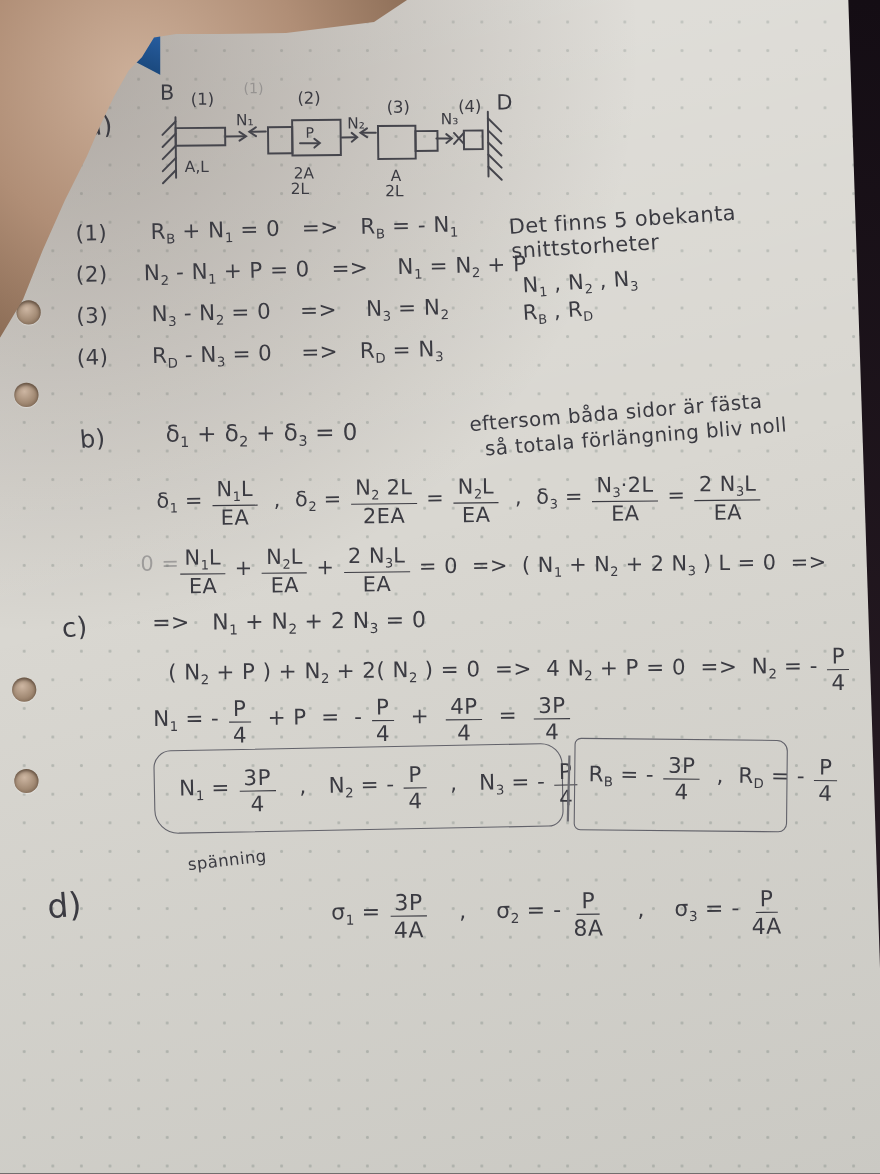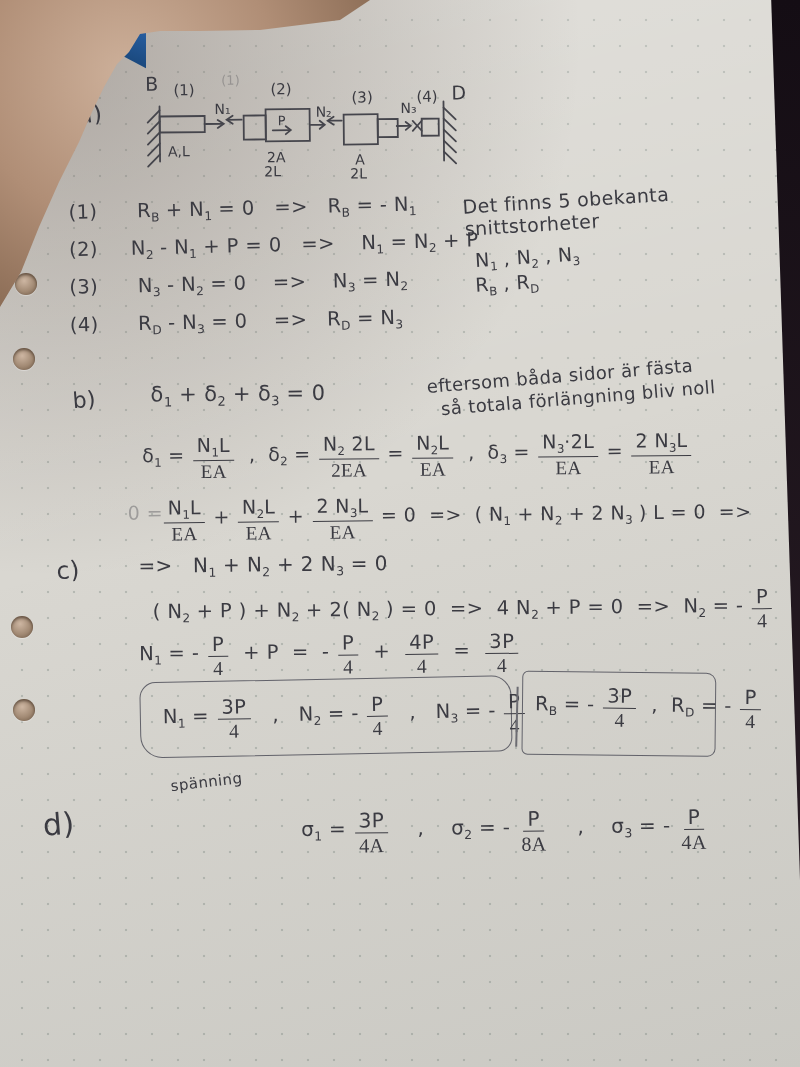--- a/index.html
+++ b/index.html
@@ -42,21 +42,21 @@
     position:absolute;width:22px;height:22px;border-radius:50%;z-index:4;
     background:radial-gradient(circle at 42% 36%, #cdb6a2 0%, #a28a74 55%, #6e5845 100%);
     box-shadow:inset 0 2px 3px rgba(40,25,15,.55), 0 1px 1px rgba(255,255,255,.35);
   }
 
   .content{position:absolute;inset:0;z-index:3;transform:rotate(-0.6deg);color:#3b3b42;}
   .hw{position:absolute;white-space:pre;color:#3b3b42;letter-spacing:.4px;line-height:1.15;}
   sub{font-size:.62em;vertical-align:-.38em;letter-spacing:0;}
   .frac{display:inline-flex;flex-direction:column;align-items:center;vertical-align:middle;margin:0 2px;transform:translateY(3px);}
   .frac .num{display:block;line-height:1.1;padding:0 4px 1px;border-bottom:1.7px solid #3b3b42;}
-  .frac .den{display:block;line-height:1.1;padding:1px 2px 0;font-family:Liberation Serif, serif;}
+  .frac .den{display:block;line-height:1.1;padding:1px 2px 0;}
   .faint{opacity:.35;}
 
   .resultbox{position:absolute;border:1.6px solid #62626a;background:transparent;}
   .box-n{left:138px;top:678px;width:372px;height:76px;border-radius:16px 20px 14px 22px;transform:rotate(-.5deg);display:flex;align-items:flex-start;padding:12px 0 0 22px;box-sizing:border-box;}
   .box-r{left:520px;top:674px;width:194px;height:84px;border-radius:6px 10px 8px 6px;transform:rotate(1.2deg);display:flex;align-items:flex-start;padding:10px 0 0 12px;box-sizing:border-box;}
   .box-n .hw,.box-r .hw{position:static;}
   .stray-line{position:absolute;left:514px;top:688px;width:2px;height:60px;background:#6c6c72;transform:rotate(2deg);}
 
   svg text{font-family:"DejaVu Sans",sans-serif;fill:#3b3b42;}
 </style>

